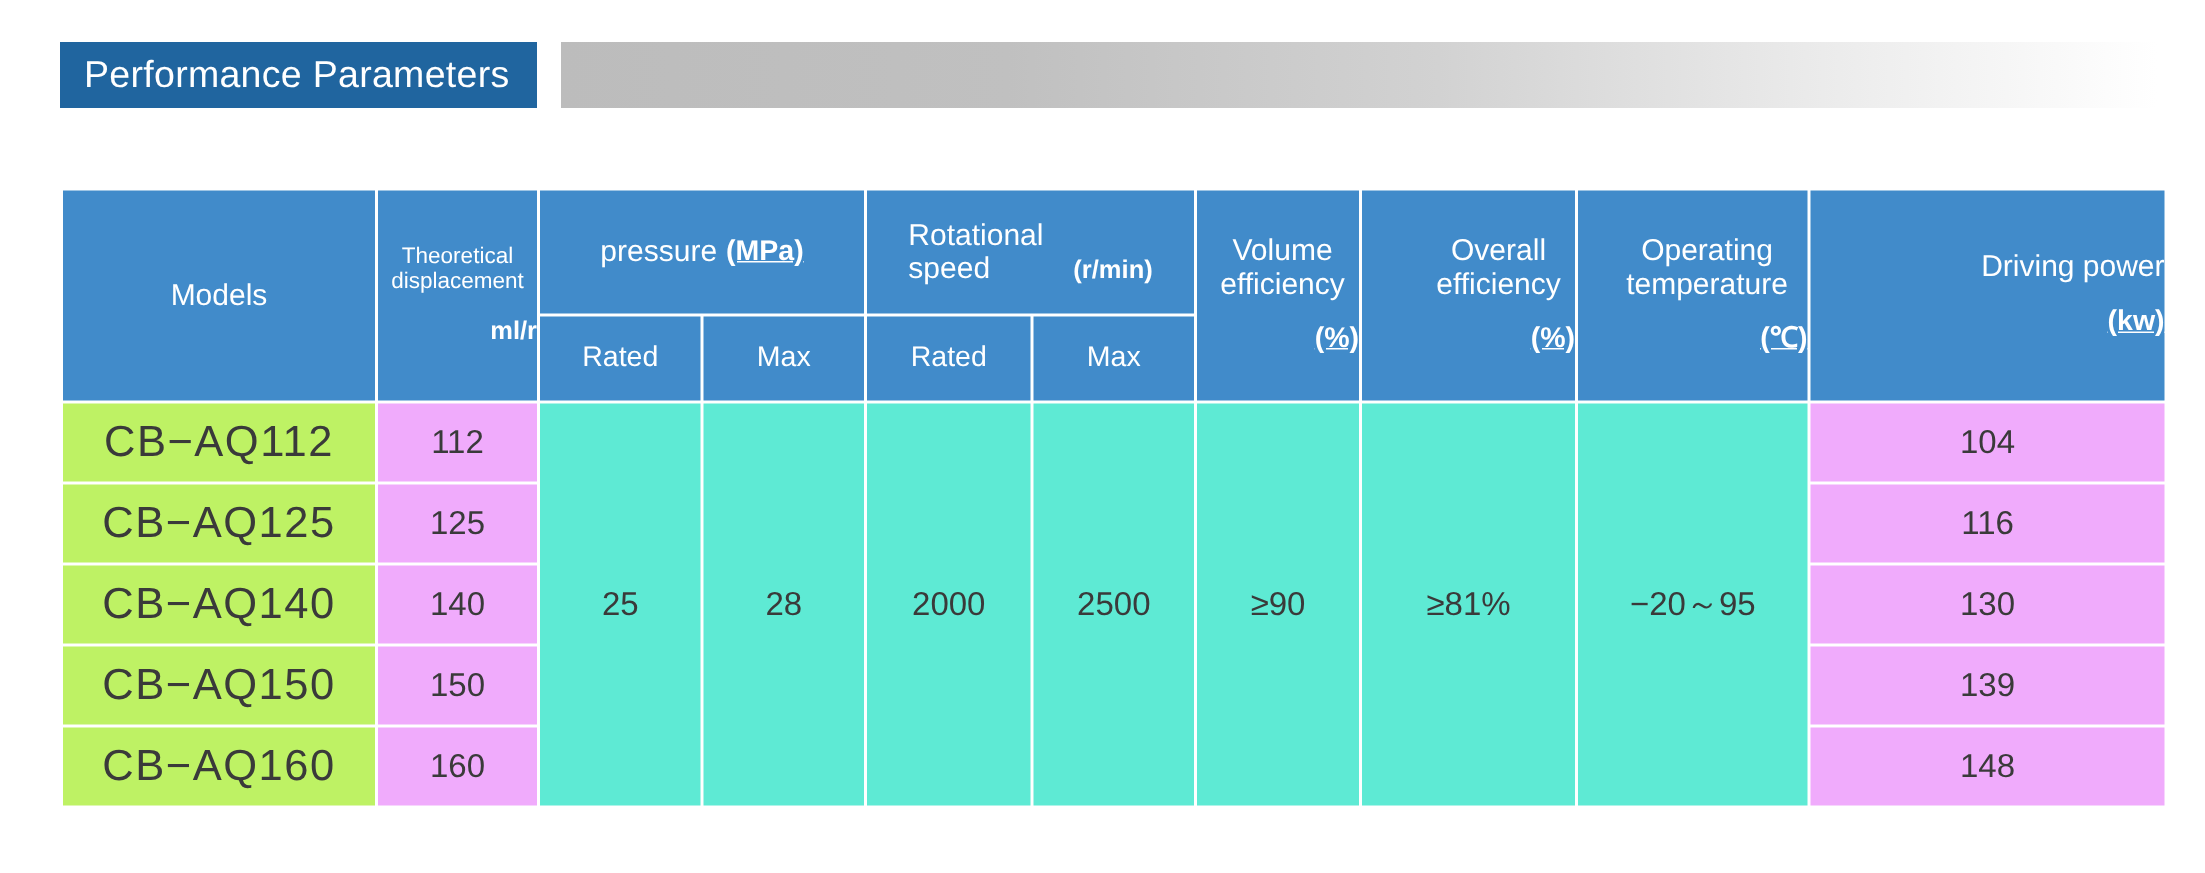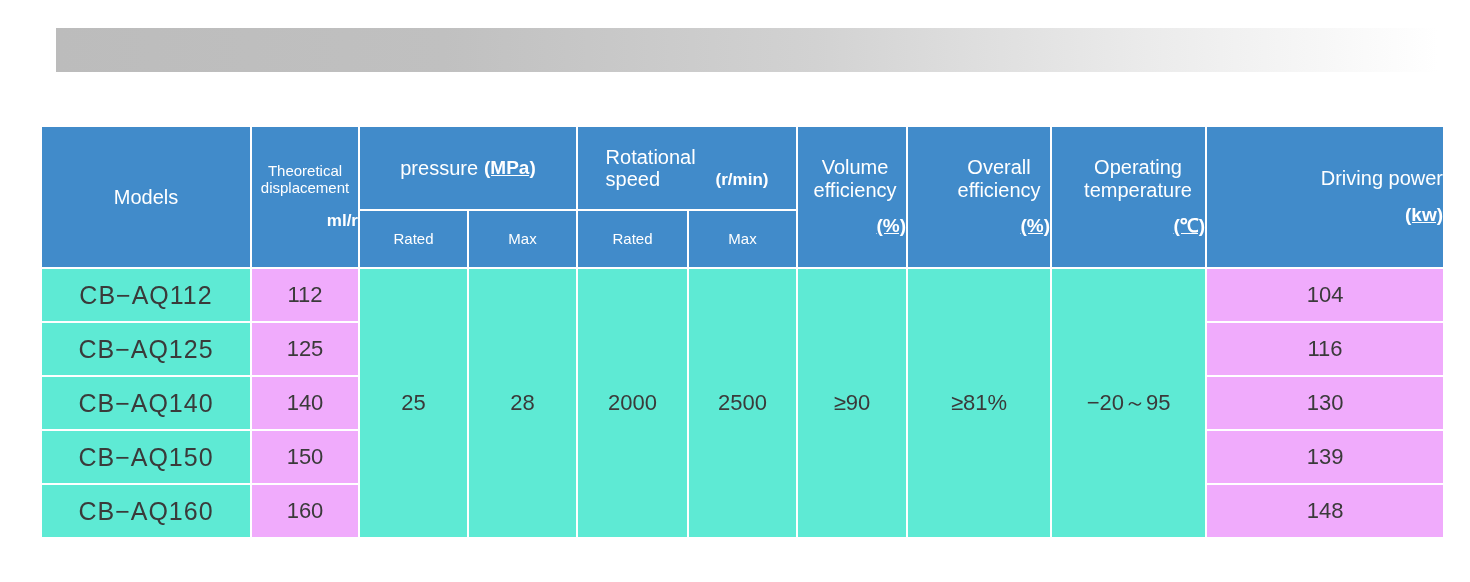--- a/index.html
+++ b/index.html
@@ -64,21 +64,21 @@
     background: #418bca;
     color: #ffffff;
   }
 
   
   .hdr-main {
     font-size: 20px;
     line-height: 1.12;
   }
   .hdr-sub {
-    font-size: 15px;
+    font-size: 19px;
     line-height: 1.15;
   }
   .hdr-small {
     font-size: 15px;
     line-height: 1.12;
   }
   .hdr-unit {
     font-weight: bold;
     font-size: 19px;
     line-height: 1.2;
@@ -105,42 +105,43 @@
     gap: 6px;
   }
   .inline-unit .hdr-main { text-align: left; }
 
   th.h-models      { height: 140px; }
   tr.hrow1 th      { height: 82px; }
   tr.hrow2 th      { height: 56px; }
 
   
   td.c-model {
-    background: #5eead4;
-    font-size: 25px;
+    background: #bef264;
+    font-size: 29px;
     letter-spacing: 1px;
     height: 52px;
     color: #3a3a3a;
   }
   td.c-val {
     background: #f0abfc;
     font-size: 22px;
     height: 52px;
     color: #3a3a3a;
   }
   td.c-merged {
     background: #5eead4;
     font-size: 22px;
     color: #3a3a3a;
   }
 </style>
 </head>
 <body>
 
 <div class="title-band">
+  <div class="title-badge">Performance Parameters</div>
   <div class="title-gradient"></div>
 </div>
 
 <div class="table-wrap">
 <table class="spec">
   <colgroup>
     <col style="width:208px">
         <col style="width:106px">
     <col style="width:107px">
         <col style="width:107px">

